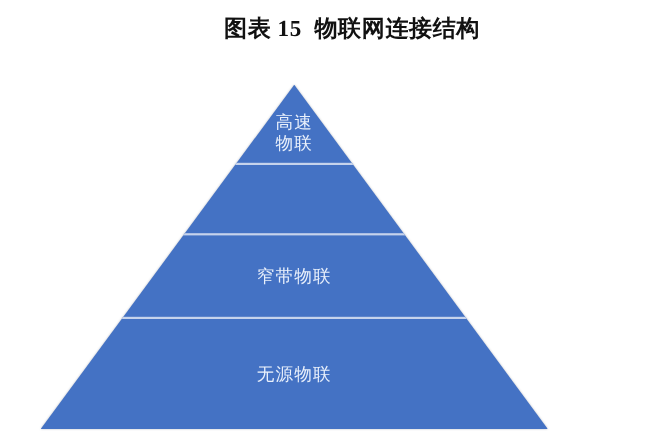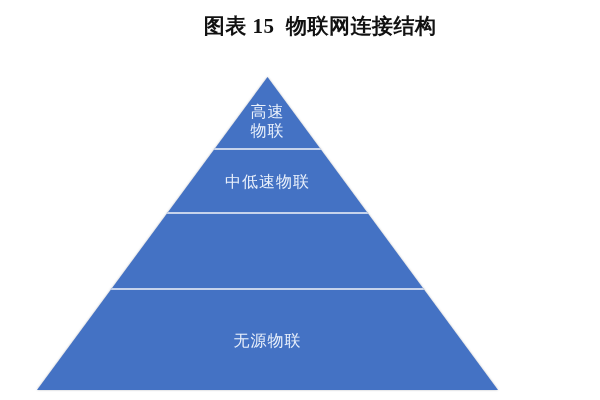--- a/index.html
+++ b/index.html
@@ -80,26 +80,26 @@
 
       <div class="layer layer-0">
         <div class="layer-label">
           <span>高速</span>
           <span>物联</span>
         </div>
       </div>
 
       <div class="layer layer-1">
         <div class="layer-label">
-          <span>中低速物联</span>
         </div>
       </div>
 
       <div class="layer layer-2">
         <div class="layer-label">
+          <span>窄带物联</span>
         </div>
       </div>
 
       <div class="layer layer-3">
         <div class="layer-label">
           <span>无源物联</span>
         </div>
       </div>
 
     </div>

